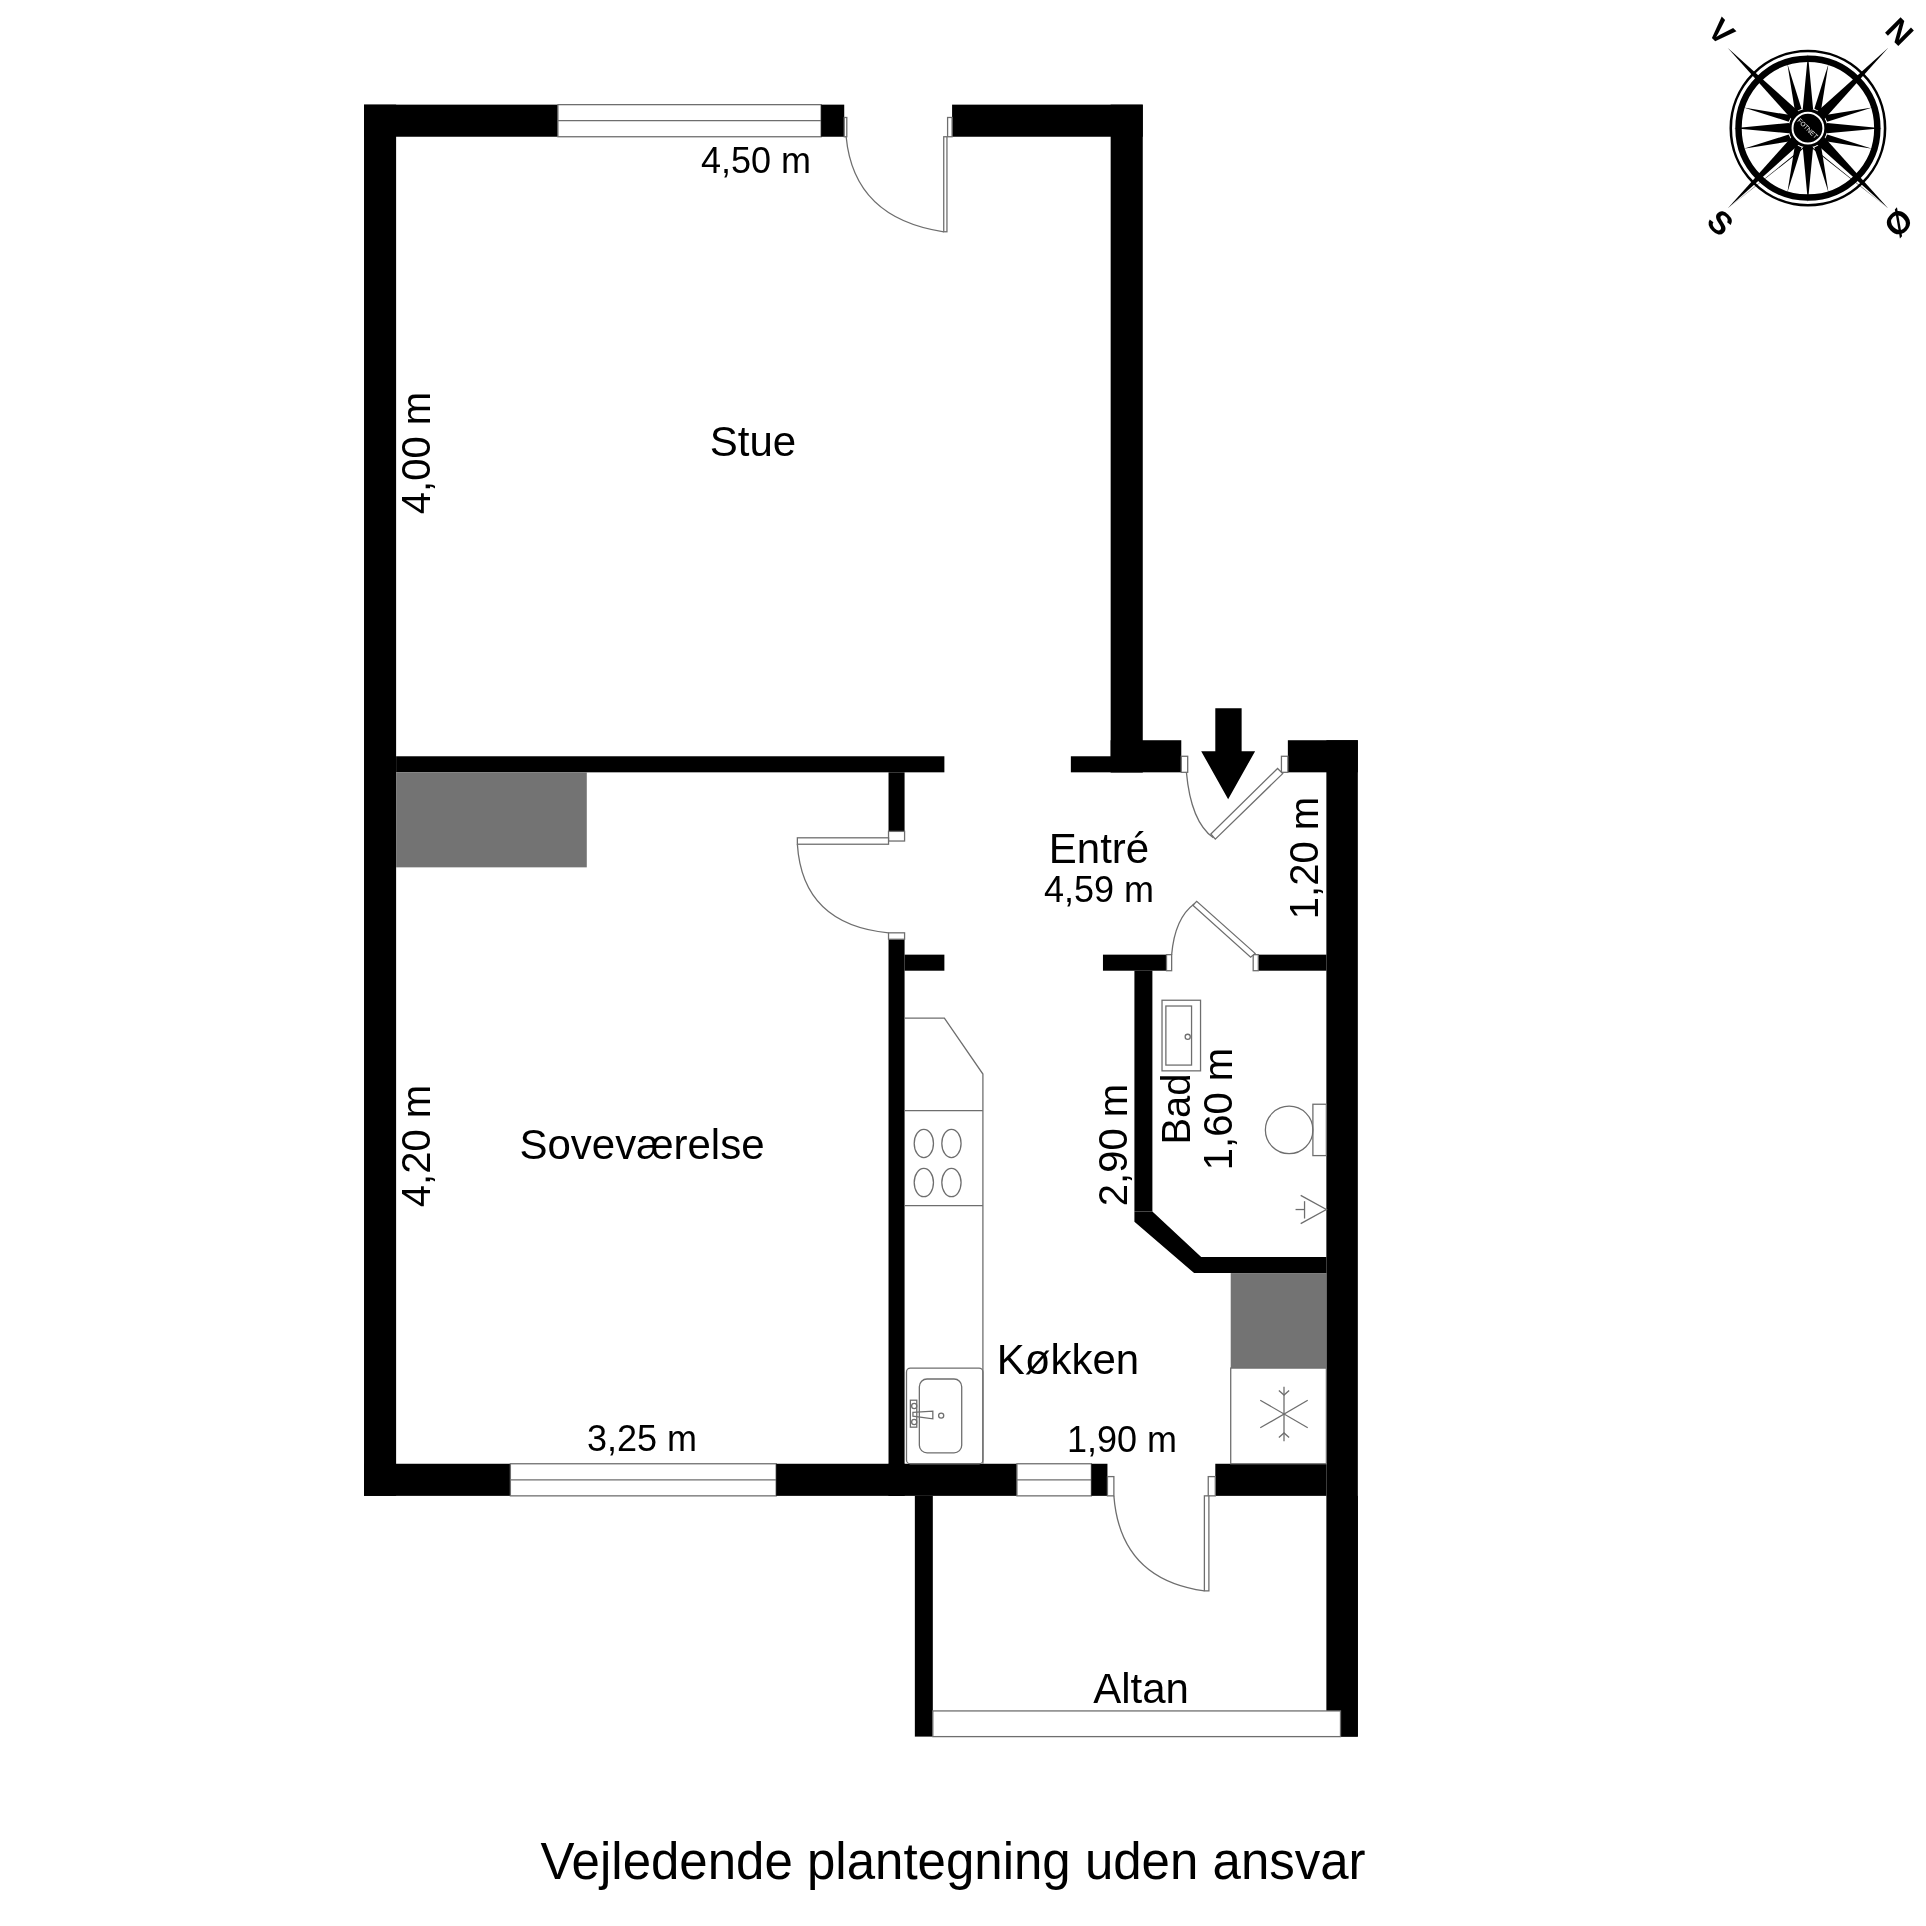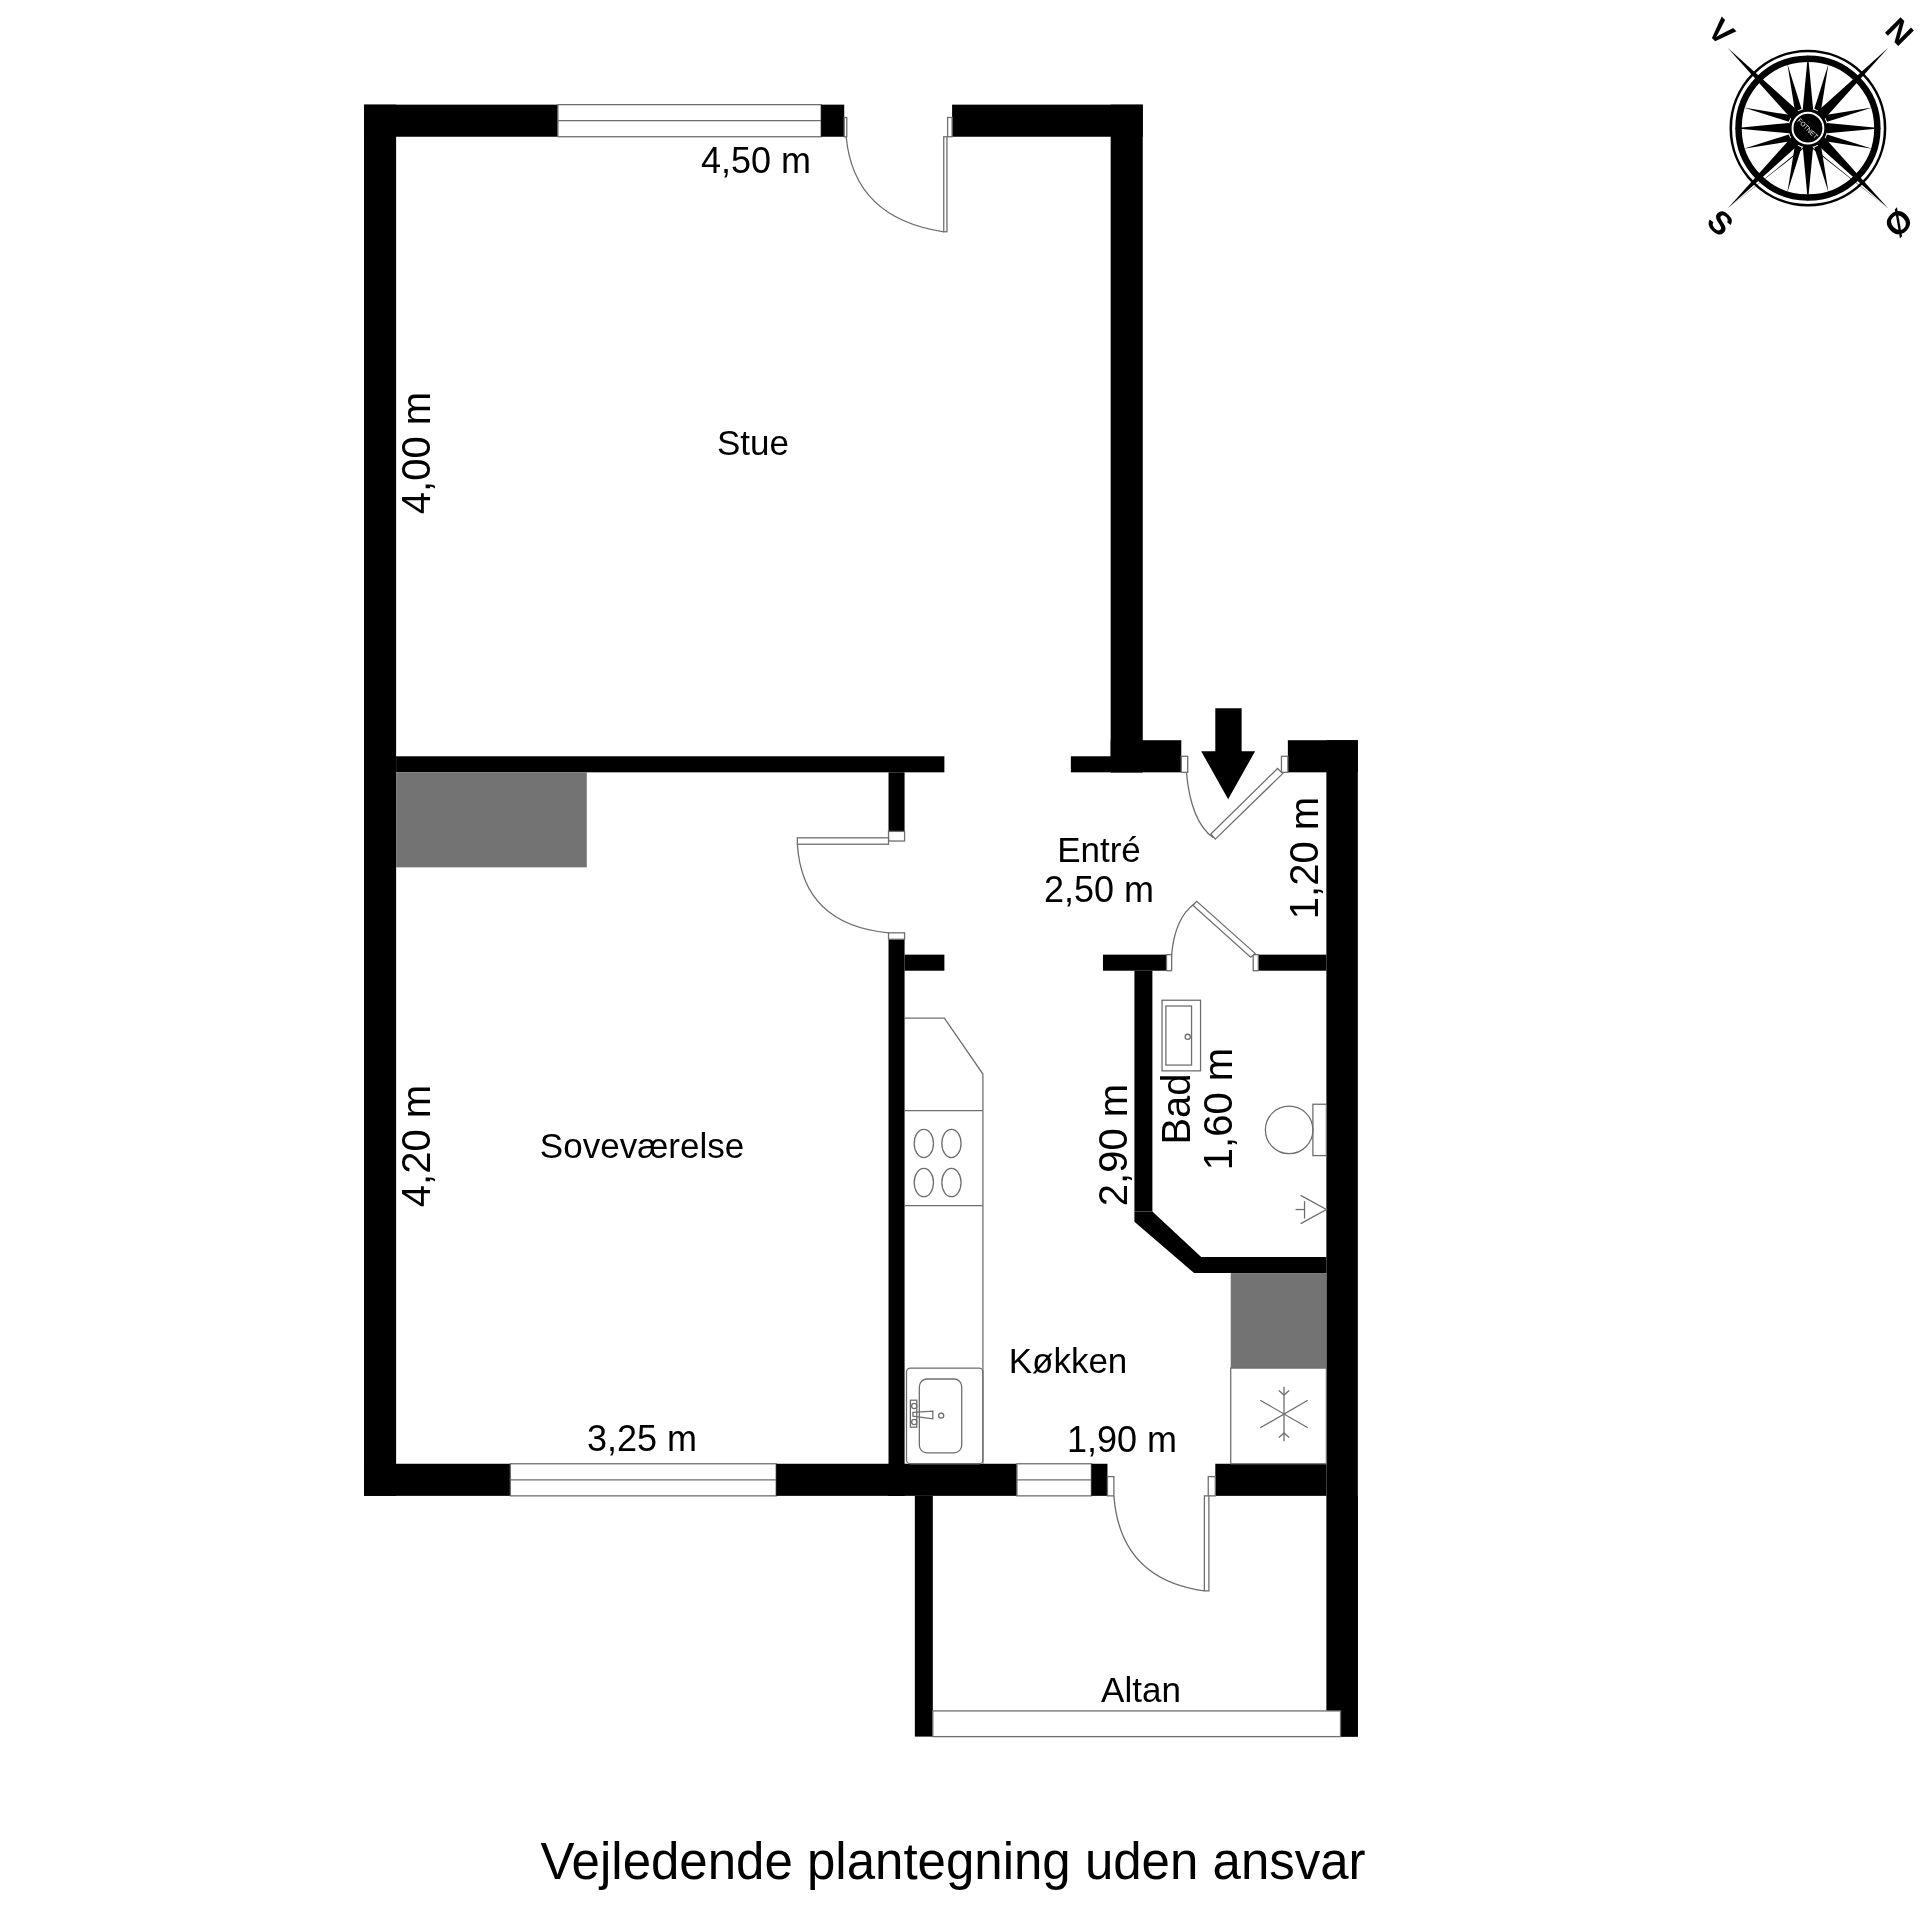--- a/index.html
+++ b/index.html
@@ -1,19 +1,19 @@
 <!DOCTYPE html>
 <html style="font-size:10.3px"><head>
   <meta charset="utf-8">
   <style>
     html, body { margin: 0; padding: 0; background: #ffffff; }
     body { width: 1926px; height: 1926px; position: relative; overflow: hidden; font-family: "Liberation Sans", sans-serif; }
     #plan { position: absolute; left: 0; top: 0; width: 1926px; height: 1926px; }
     .label { position: absolute; color: #000; font-family: "Liberation Sans", sans-serif; white-space: nowrap; line-height: 1; }
-    .room-label { font-size: 35px; transform: translate(-50%, -50%); text-align: center; }
+    .room-label { font-size: 42px; transform: translate(-50%, -50%); text-align: center; }
     .dim-label { font-size: 36px; transform: translate(-50%, -50%); }
     .dim-vert { font-size: 40px; transform: translate(-50%, -50%) rotate(-90deg); }
     .room-vert { font-size: 40px; transform: translate(-50%, -50%) rotate(-90deg); text-align: center; }
     .footer { position: absolute; left: 953px; top: 1861px; transform: translate(-50%, -50%); font-size: 51px; }
     .compass { position: absolute; left: 1689px; top: 6.4px; width: 225px; height: 225px; }
     .compass-letter { position: absolute; font-family: "Liberation Sans", sans-serif; font-weight: bold; font-size: 32px; color: #000; transform: translate(-50%, -50%); }
   </style>
 </head>
 <body>
 
@@ -154,21 +154,21 @@
 
 <div class="label room-label" style="left:753px; top:442px;">Stue</div>
 <div class="label dim-label" style="left:756px; top:161px;">4,50 m</div>
 <div class="label dim-vert" style="left:416px; top:453px;">4,00 m</div>
 
 <div class="label room-label" style="left:642px; top:1145px;">Soveværelse</div>
 <div class="label dim-label" style="left:642px; top:1439px;">3,25 m</div>
 <div class="label dim-vert" style="left:416px; top:1146px;">4,20 m</div>
 
 <div class="label room-label" style="left:1099px; top:849px;">Entré</div>
-<div class="label dim-label" style="left:1099px; top:890px;">2,50 m</div>
+<div class="label dim-label" style="left:1099px; top:890px;">4,59 m</div>
 <div class="label dim-vert" style="left:1304px; top:858px;">1,20 m</div>
 
 <div class="label room-vert" style="left:1176px; top:1109px;">Bad</div>
 <div class="label room-vert" style="left:1218px; top:1109px;">1,60 m</div>
 <div class="label dim-vert" style="left:1113px; top:1145px;">2,90 m</div>
 
 <div class="label room-label" style="left:1068px; top:1360px;">Køkken</div>
 <div class="label dim-label" style="left:1122px; top:1440px;">1,90 m</div>
 
 <div class="label room-label" style="left:1141px; top:1689px;">Altan</div>

